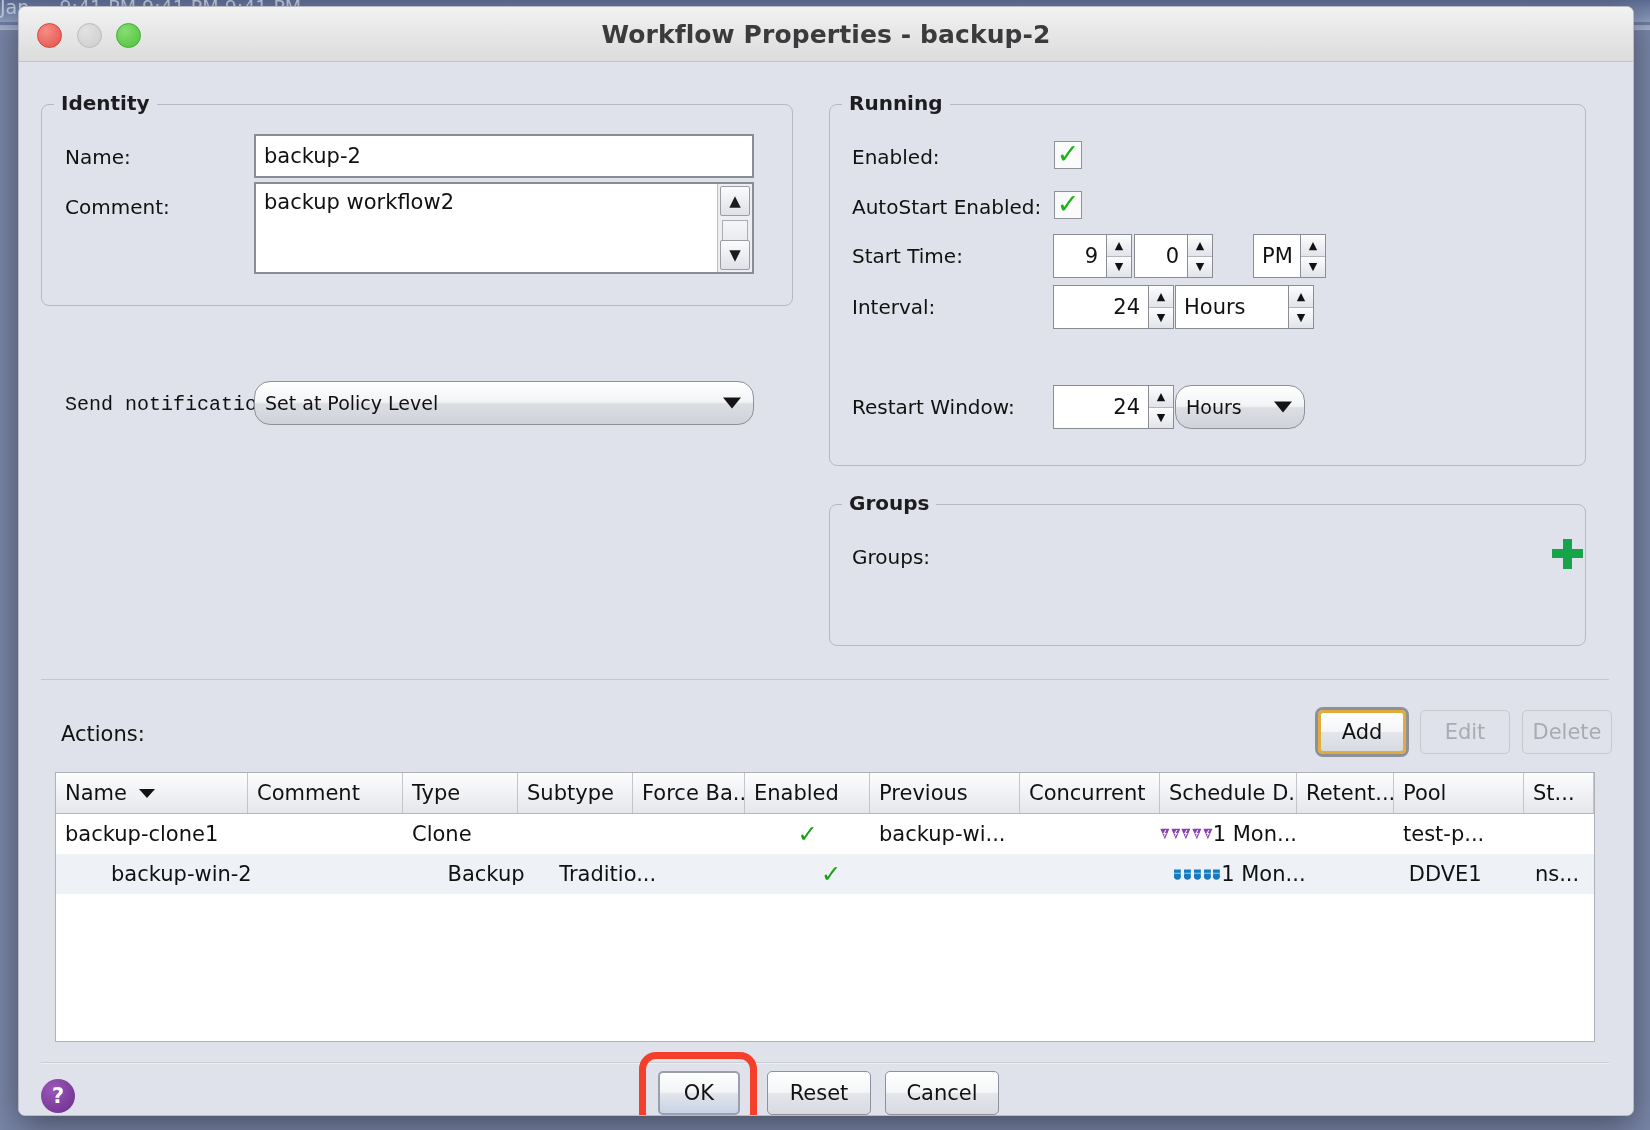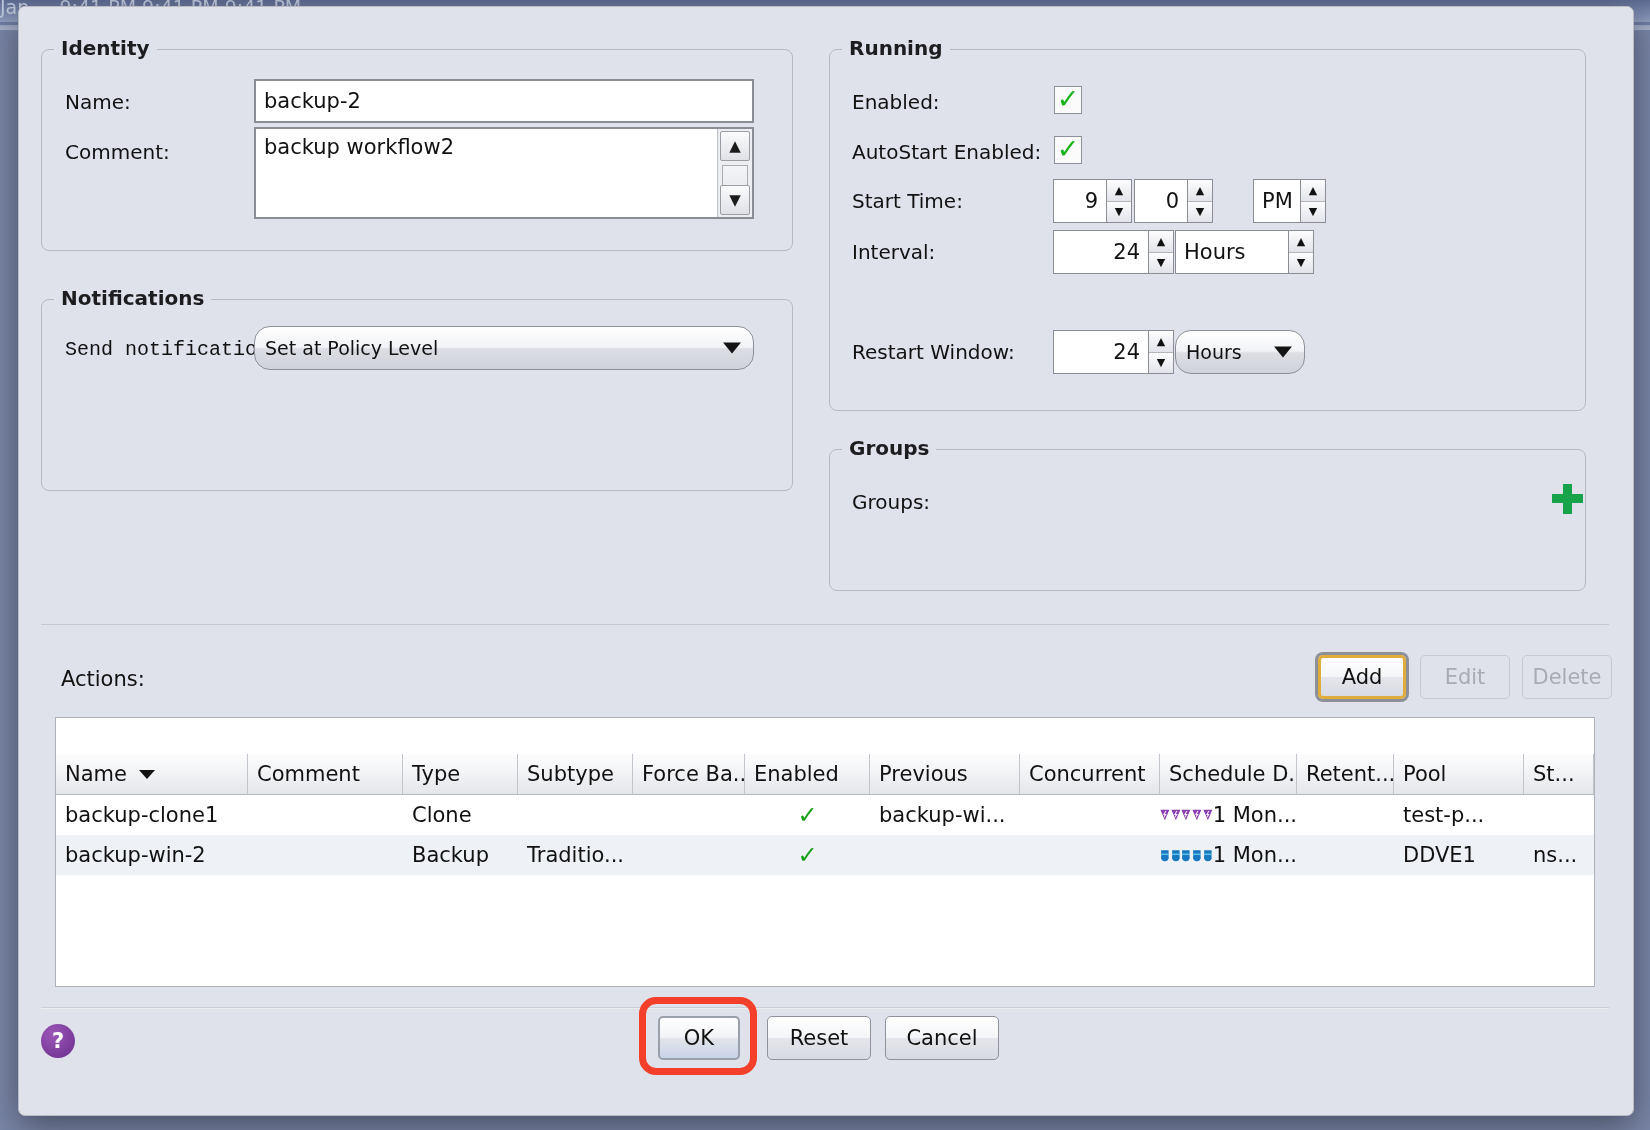--- a/index.html
+++ b/index.html
@@ -150,21 +150,20 @@
   #actions-label{position:absolute;left:42px;top:660px;font-size:21px;color:#111;}
   #table-sep{position:absolute;left:22px;top:617px;width:1568px;height:1px;background:#c4c7ce;}
   #table{
     position:absolute;left:36px;top:710px;width:1540px;height:270px;
     background:#fff;border:1px solid #aeb1b8;box-sizing:border-box;overflow:hidden;
   }
   #thead{
     display:flex;height:40px;
     background:linear-gradient(180deg,#fdfdfe 0%,#f0f1f4 55%,#e4e6ea 100%);
     border-bottom:1px solid #b4b7be;
-    margin-top:36px;
   }
   #thead .th{
     position:relative;display:flex;align-items:center;
     font-size:21px;color:#111;padding-left:9px;
     border-right:1px solid #c2c5cc;box-sizing:border-box;
     white-space:nowrap;overflow:hidden;
   }
   #thead .th .sort-arrow{
     margin-left:12px;width:0;height:0;
     border-left:8px solid transparent;border-right:8px solid transparent;
@@ -202,42 +201,45 @@
 </head>
 <body>
 
 <div id="desktop-strip">
   <div class="ghost-text" style="left:0px;">Jan ... 9:41 PM    9:41 PM    9:41 PM</div>
   <div class="ghost-line"></div>
 </div>
 
 <div id="window">
 
+  <div id="titlebar">
+    <div class="traffic close"></div>
+    <div class="traffic min"></div>
+    <div class="traffic max"></div>
+    <div class="title">Workflow Properties - backup-2</div>
+  </div>
 
   <div id="content">
 
     <div class="groupbox" style="left:22px;top:42px;width:750px;height:200px;">
       <div class="gb-title">Identity</div>
     </div>
     <div class="fld-label" style="left:46px;top:83px;">Name:</div>
     <div class="textfield" style="left:235px;top:72px;width:500px;height:44px;">backup-2</div>
 
     <div class="fld-label" style="left:46px;top:133px;">Comment:</div>
     <div class="textarea" style="left:235px;top:120px;width:500px;height:92px;">
       <div class="ta-text">backup workflow2</div>
       <div class="ta-scroll">
         <div class="ta-arrow up">▲</div>
         <div class="ta-thumb"></div>
         <div class="ta-arrow down">▼</div>
       </div>
     </div>
 
-    <div class="groupbox" style="left:22px;top:292px;width:750px;height:190px;">
-      <div class="gb-title">Notifications</div>
-    </div>
     <div class="fld-label" style="left:46px;top:331px;font-family:Liberation Mono, monospace;">Send notification:</div>
     <div class="combo" style="left:235px;top:319px;width:500px;height:44px;">
       <span>Set at Policy Level</span>
       <span class="arrow"></span>
     </div>
 
     <div class="groupbox" style="left:810px;top:42px;width:755px;height:360px;">
       <div class="gb-title">Running</div>
     </div>
     <div class="fld-label" style="left:833px;top:83px;">Enabled:</div>
@@ -395,21 +397,21 @@
                   <polygon points="14,4 8,15 12,15 9,25 18,12 13,12 17,4" fill="#ffffff" opacity="0.92"></polygon>
                 </svg>
               </div>
               <span>1 Mon...</span>
             </div>
             <div class="td" style="width: 97px;"></div>
             <div class="td" style="width: 130px;">test-p...</div>
             <div class="td" style="width: 70px;"></div>
           </div>
           <div class="trow alt">
-            <div class="td" style="width: 192px;">backup-win-2</div>
+            <div class="td" style="width: 192px; margin-left: 46px;">backup-win-2</div>
             <div class="td" style="width: 155px;"></div>
             <div class="td" style="width: 115px;">Backup</div>
             <div class="td" style="width: 115px;">Traditio...</div>
             <div class="td" style="width: 112px;"></div>
             <div class="td center" style="width: 125px;">
               <span class="check">✓</span>
             </div>
             <div class="td" style="width: 150px;"></div>
             <div class="td" style="width: 140px;"></div>
             <div class="td" style="width: 137px; padding-left: 0px;">

